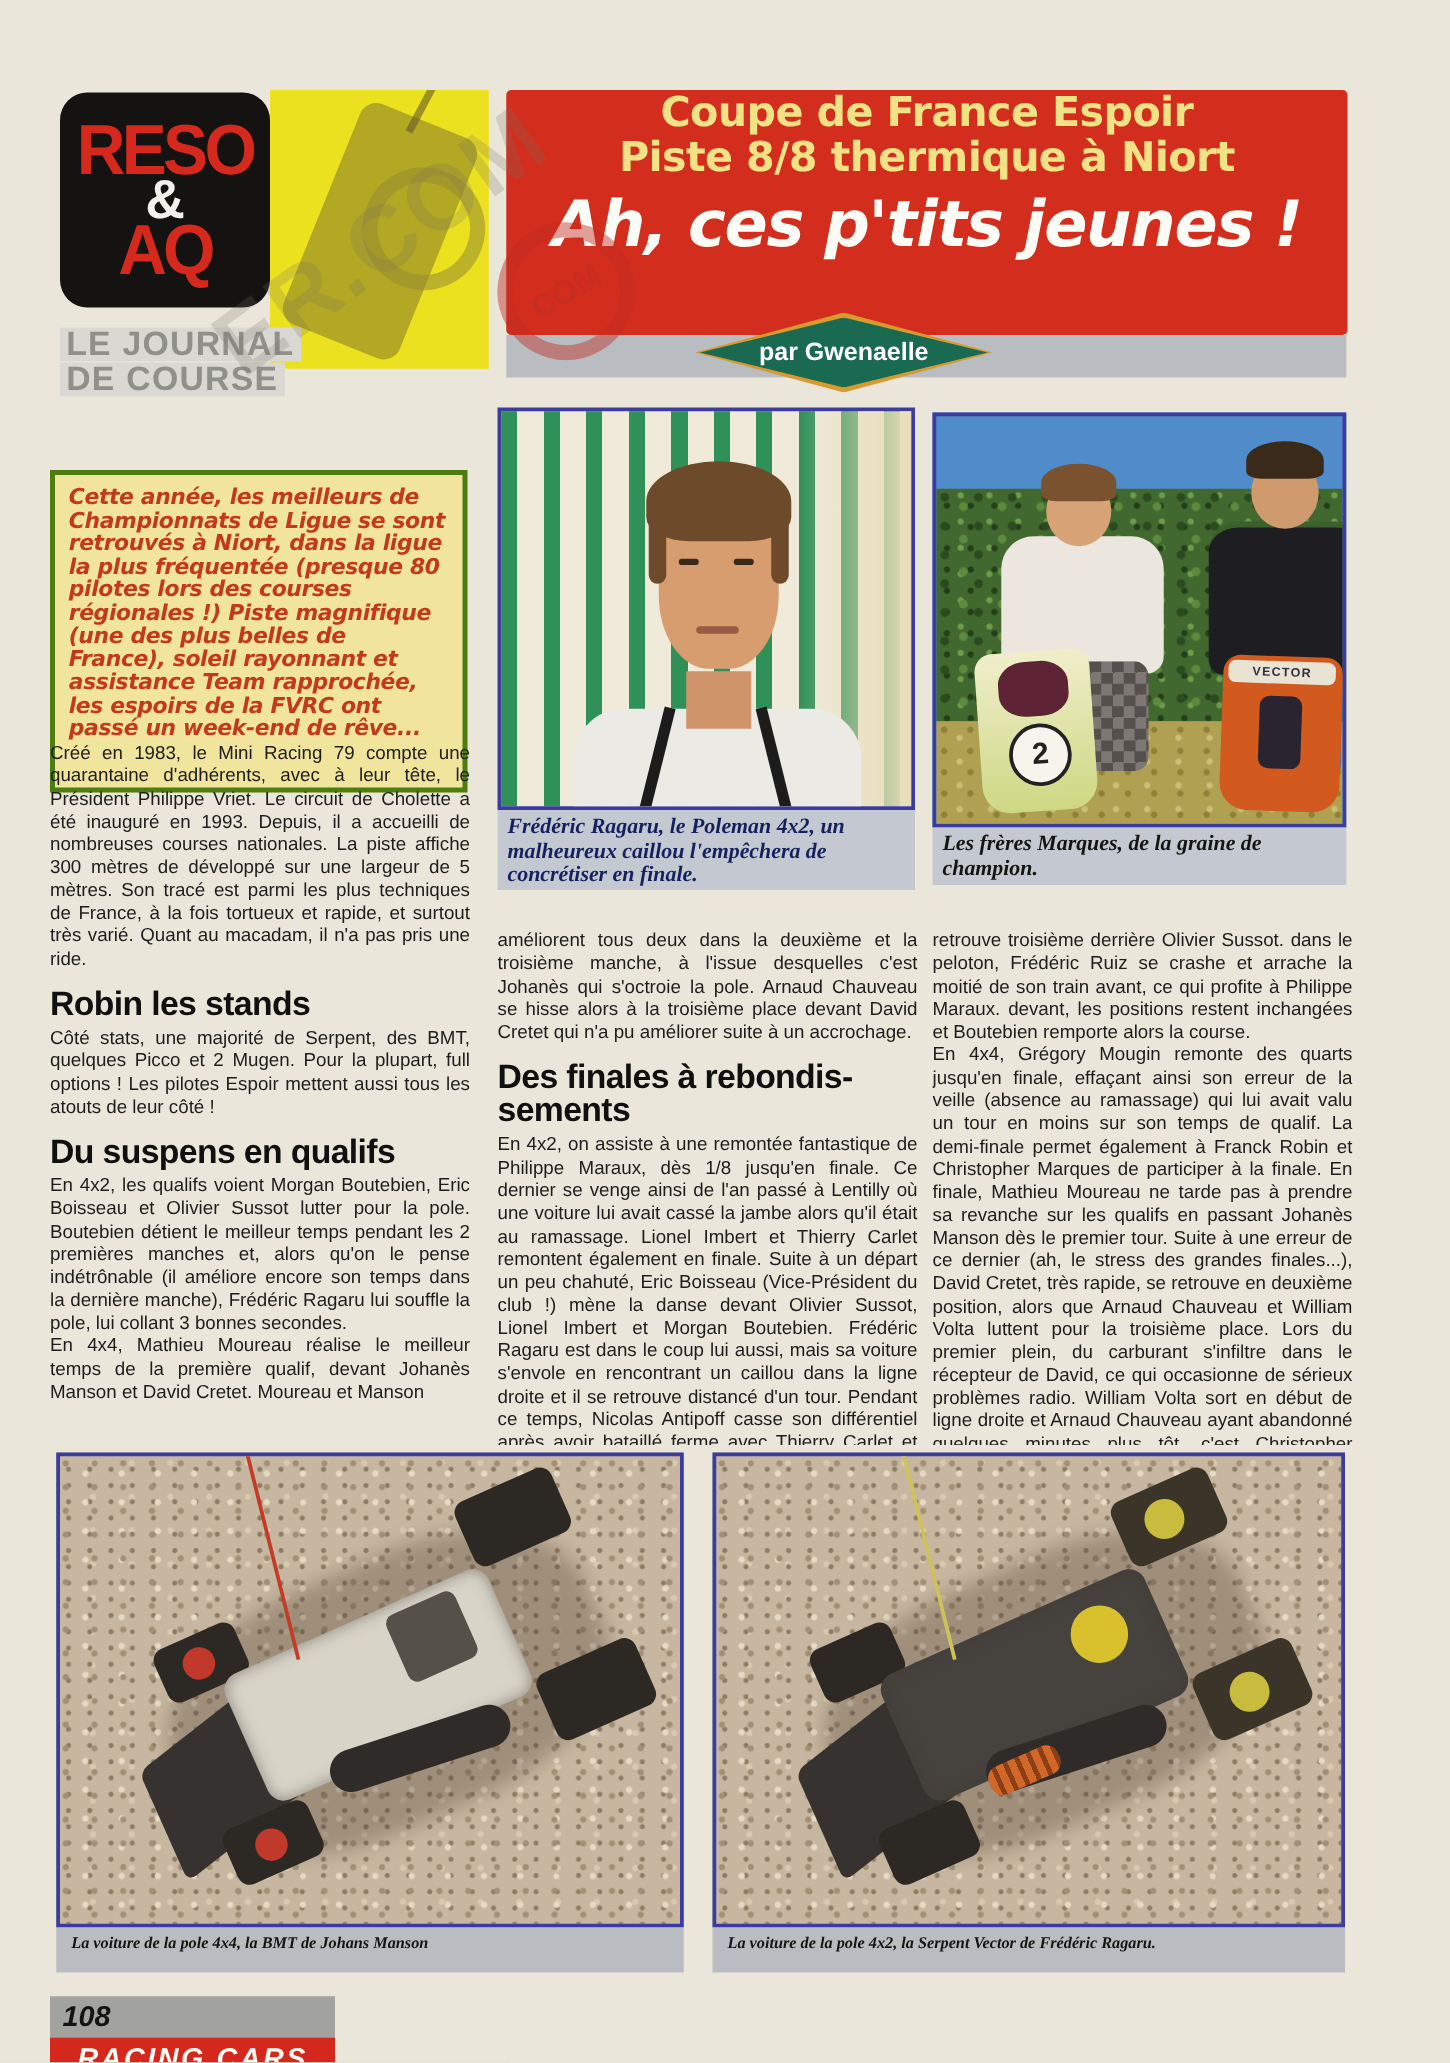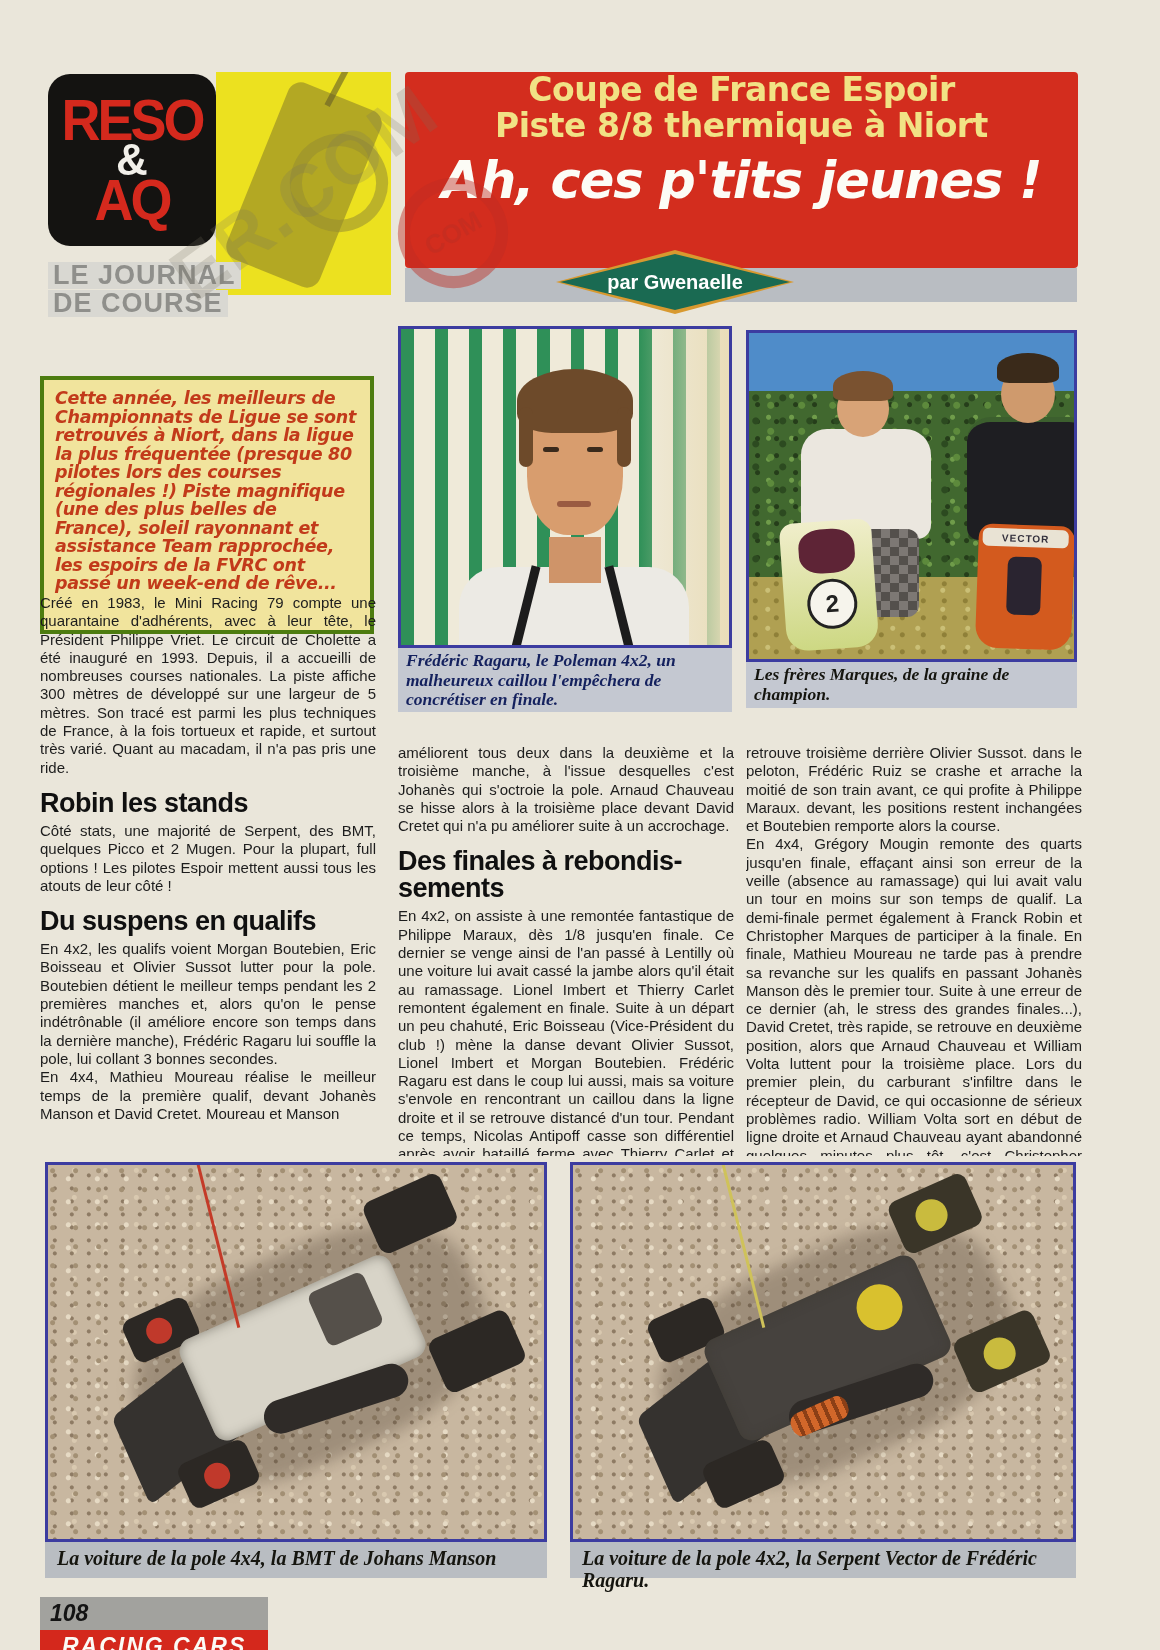--- a/index.html
+++ b/index.html
@@ -41,21 +41,21 @@
   .col p{margin:0;}
   .col h2{font-size:27px;font-weight:800;color:#101010;margin:13px 0 5px;letter-spacing:-.5px;line-height:1.0;text-align:left;}
   .col-left{left:40px;top:594px;height:562px;}
   .col-mid{left:398px;top:744px;height:412px;}
   .col-right{left:746px;top:744px;height:412px;}
 
   
   .photo{position:absolute;box-sizing:border-box;border:3px solid #3c3ca0;overflow:hidden;}
   .caption{position:absolute;box-sizing:border-box;background:#c4c8d1;color:#14215e;font-family:"Liberation Serif",serif;font-weight:700;font-style:italic;font-size:17.5px;line-height:1.12;padding:3px 8px;}
   .caption.black{color:#15150f;}
-  .caption.bar{background:#b9bdc2;font-size:20px;padding:5px 12px;}
+  .caption.bar{background:#b9bdc2;font-size:13px;padding:5px 12px;}
 
   
   .photo-portrait{left:398px;top:326px;width:334px;height:322px;background:repeating-linear-gradient(90deg,#2f9058 0 13px,#efead9 13px 34px);}
   .p-shade{position:absolute;right:0;top:0;width:90px;height:100%;background:linear-gradient(90deg,rgba(240,232,205,0),#e9ddb9);}
   .p-shirt{position:absolute;left:58px;top:238px;width:230px;height:90px;background:#eceae4;border-radius:40px 40px 0 0;}
   .p-neck{position:absolute;left:148px;top:208px;width:52px;height:46px;background:#cf9469;}
   .p-face{position:absolute;left:126px;top:66px;width:96px;height:140px;background:#d89d6e;border-radius:46% 46% 42% 42%;}
   .p-hair{position:absolute;left:116px;top:40px;width:116px;height:64px;background:#6d4a2a;border-radius:50% 50% 30% 30%;}
   .p-hair2{position:absolute;left:118px;top:78px;width:14px;height:60px;background:#6d4a2a;border-radius:8px;}
   .p-hair3{position:absolute;left:216px;top:78px;width:14px;height:60px;background:#6d4a2a;border-radius:8px;}

